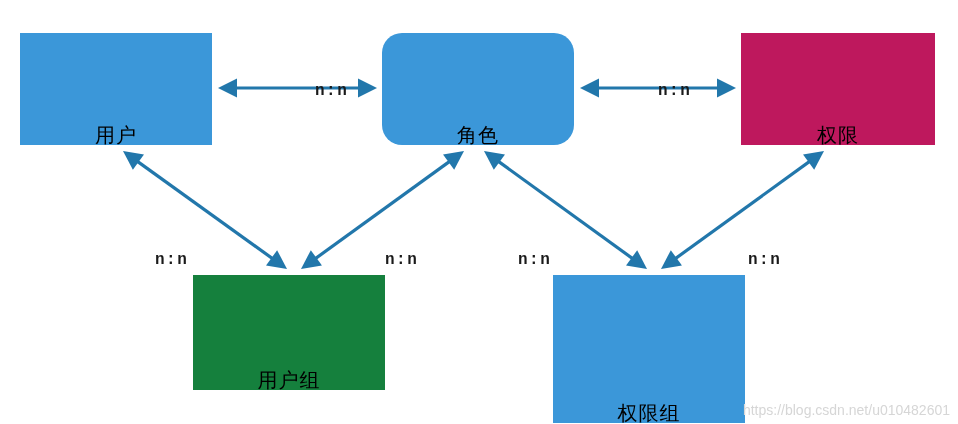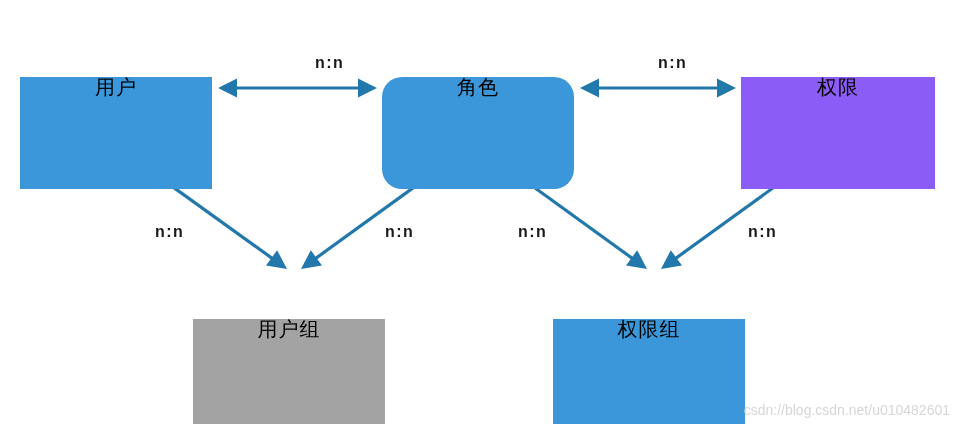--- a/index.html
+++ b/index.html
@@ -22,43 +22,43 @@
     left: 0;
     top: 0;
     width: 958px;
     height: 424px;
   }
   .entity-box {
     position: absolute;
     background: #3b97d9;
     box-sizing: border-box;
     display: flex;
-    align-items: flex-start;
+    align-items: flex-end;
     justify-content: center;
     z-index: 2;
-    margin-top: 44px;
   }
   .entity-label {
     color: #000000;
     font-size: 20px;
     font-family: "DejaVu Sans", "Liberation Sans", sans-serif;
     letter-spacing: 1px;
     line-height: 1;
     white-space: nowrap;
   }
   .edge-label {
     position: absolute;
     z-index: 3;
     color: #1a1a1a;
-    font-family: Liberation Sans, sans-serif;
+    font-family: Liberation Mono, monospace;
     font-size: 16px;
     font-weight: bold;
     letter-spacing: 1.5px;
     white-space: nowrap;
     line-height: 1;
+    margin-top: 28px;
   }
   #watermark {
     position: absolute;
     right: 8px;
     bottom: 6px;
     z-index: 4;
     color: #d6d6d6;
     font-size: 14px;
     font-family: "Liberation Sans", "DejaVu Sans", sans-serif;
     white-space: nowrap;
@@ -92,34 +92,34 @@
     </svg>
 
   <div class="entity-box" style="left: 20px; top: 33px; width: 192px; height: 112px; background: rgb(59, 151, 217);">
     <span class="entity-label">用户</span>
   </div>
 
   <div class="entity-box" style="left: 382px; top: 33px; width: 192px; height: 112px; background: rgb(59, 151, 217); border-radius: 20px;">
     <span class="entity-label">角色</span>
   </div>
 
-  <div class="entity-box" style="left: 741px; top: 33px; width: 194px; height: 112px; background: #8b5cf6;">
+  <div class="entity-box" style="left: 741px; top: 33px; width: 194px; height: 112px; background: #be185d;">
     <span class="entity-label">权限</span>
   </div>
 
-  <div class="entity-box" style="left: 193px; top: 275px; width: 192px; height: 115px; background: #a3a3a3;">
+  <div class="entity-box" style="left: 193px; top: 275px; width: 192px; height: 115px; background: #15803d;">
     <span class="entity-label">用户组</span>
   </div>
 
   <div class="entity-box" style="left: 553px; top: 275px; width: 192px; height: 148px; background: rgb(59, 151, 217);">
     <span class="entity-label">权限组</span>
   </div>
 
   <span class="edge-label" style="left: 315px; top: 55px; color: rgb(26, 26, 26);">n:n</span>
   <span class="edge-label" style="left: 658px; top: 55px; color: rgb(26, 26, 26);">n:n</span>
   <span class="edge-label" style="left: 155px; top: 224px; color: rgb(26, 26, 26);">n:n</span>
   <span class="edge-label" style="left: 385px; top: 224px; color: rgb(26, 26, 26);">n:n</span>
   <span class="edge-label" style="left: 518px; top: 224px; color: rgb(26, 26, 26);">n:n</span>
   <span class="edge-label" style="left: 748px; top: 224px; color: rgb(26, 26, 26);">n:n</span>
 
-  <div id="watermark">csdn://blog.csdn.net/u010482601</div>
+  <div id="watermark">https://blog.csdn.net/u010482601</div>
 
 </div>
 
 </body></html>

